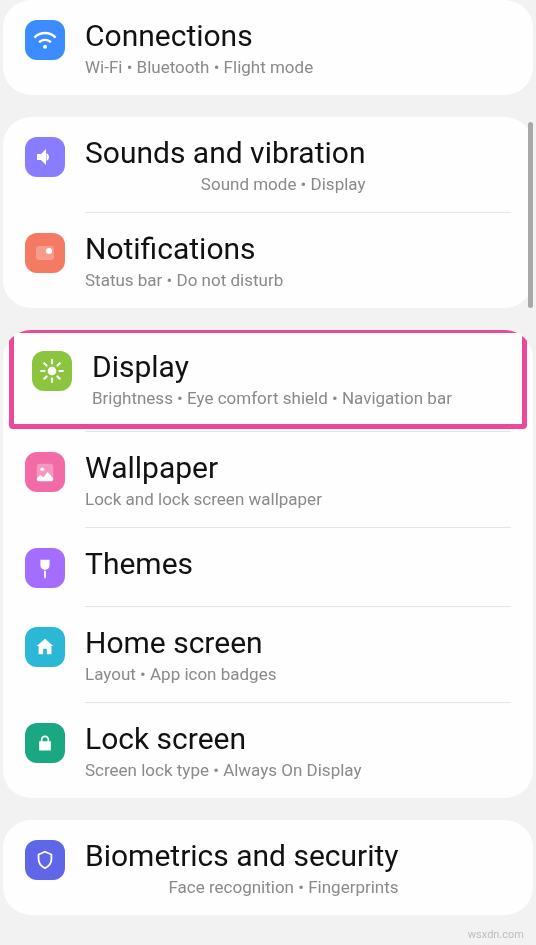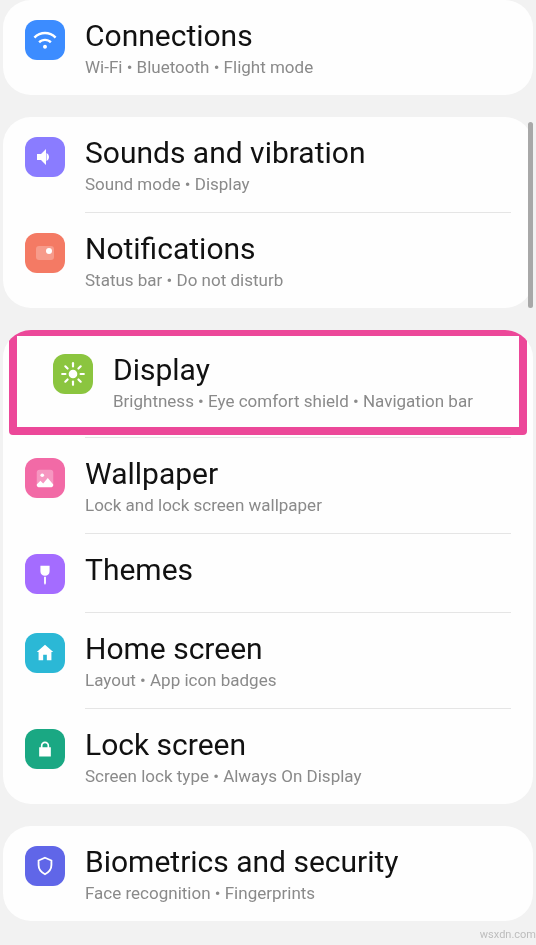--- a/index.html
+++ b/index.html
@@ -35,46 +35,46 @@
   .texts { margin-left: 20px; }
   .title {
     font-size: 30px;
     color: #111;
     font-weight: 400;
     margin-bottom: 4px;
   }
   .subtitle {
     font-size: 17px;
     color: #8a8a8a;
+    text-align: right;
   }
   .divider {
     height: 1px;
     background: #e5e5e5;
     margin-left: 82px;
     margin-right: 22px;
   }
   .highlight {
-    border: 8px solid #ec4899;
+    border: 5px solid #ec4899;
     border-radius: 4px;
     margin: -2px 6px 2px 6px;
-    padding-left: 18px;
   }
   .highlight .row { padding: 16px 16px 16px 18px; }
   .scrollbar {
     position: absolute;
     right: 3px;
     top: 122px;
     width: 5px;
     height: 186px;
     background: #a8a8a8;
     border-radius: 3px;
   }
   .watermark {
     position: absolute;
-    bottom: 4px; right: 0;
+    bottom: 4px; right: 12px;
     font-size: 11px;
     color: #bdbdbd;
   }
   svg { display: block; }
 </style>
 </head>
 <body>
 
 <div id="root">
     <div class="card">

